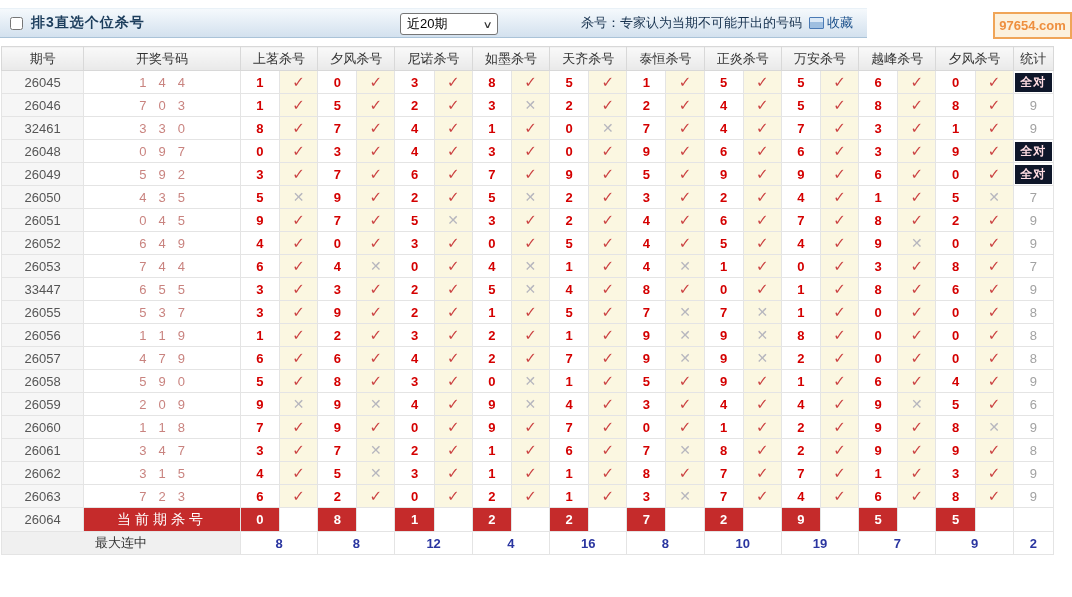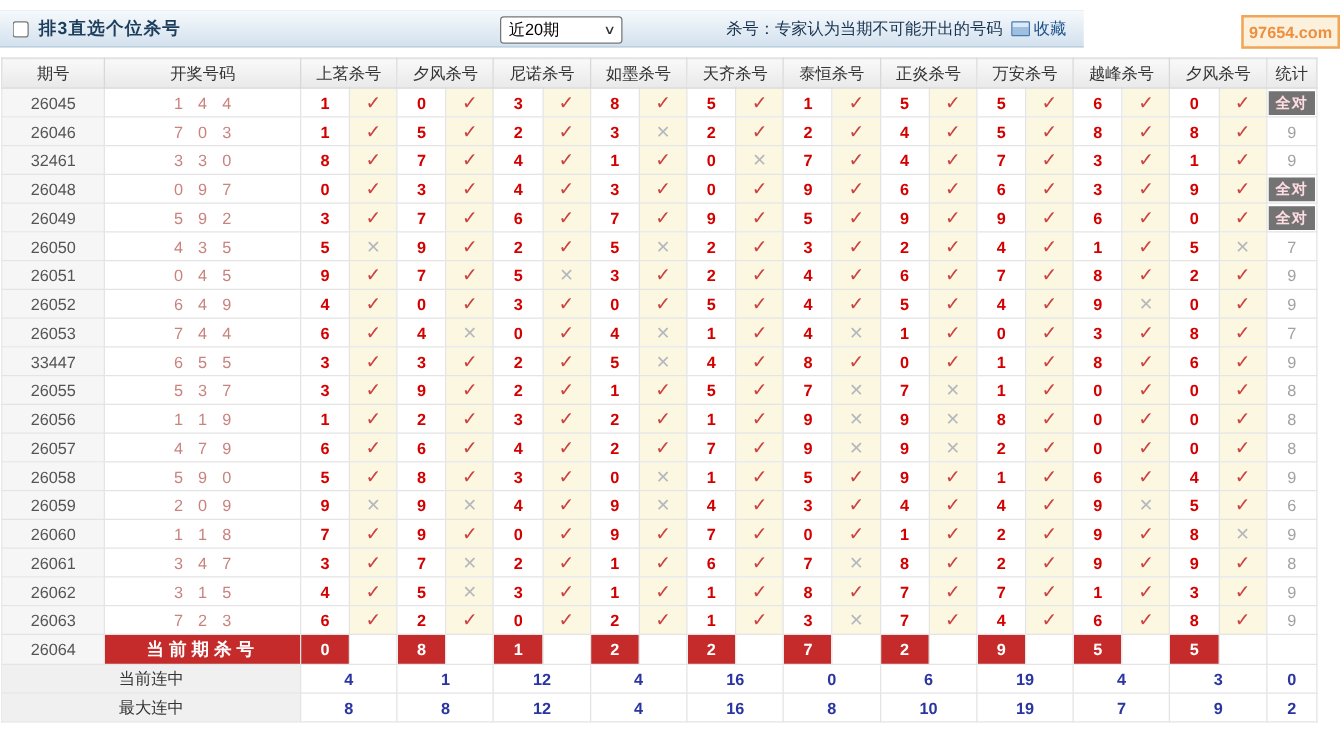--- a/index.html
+++ b/index.html
@@ -49,23 +49,23 @@
     border-color:#d8d8d8;
   }
   td.period{background:#f6f6f6;color:#555;margin-top:48px;}
   td.nums{color:#c9837f;background:#fff;}
   td.nums span{margin:0 6px;}
   td.kn{color:#d40000;font-weight:bold;background:#fff;border-left-color:#d4d4d4;}
   td.mk{background:#fbf7e1;}
   td.mk .ok{color:#cb4242;font-weight:bold;font-size:15px;}
   td.mk .no{color:#b6b6be;font-weight:bold;font-size:14px;}
   td.stat{color:#a2a2a2;background:#fff;border-left-color:#d4d4d4;}
-  .allok{display:block;margin:1px;line-height:19px;background:#737373;color:#ffdde3;font-weight:bold;font-size:12px;letter-spacing:1px;}
+  .allok{display:block;margin:1px;line-height:19px;background:#0f172a;color:#ffdde3;font-weight:bold;font-size:12px;letter-spacing:1px;}
   
-  td.cur-banner{background:#c52b2b;color:#fff;font-weight:bold;font-size:14px;letter-spacing:4px;height:23px;}
+  td.cur-banner{background:#c52b2b;color:#fff;font-weight:normal;font-size:14px;letter-spacing:4px;height:23px;}
   td.cur-kn{background:#c52b2b;color:#fff;font-weight:bold;border-left-color:#d4d4d4;height:23px;}
   td.cur-empty{background:#fff;}
   
   td.sum-label{background:#f0f0f0;color:#333;font-size:13px;}
   td.acc{color:#e60000;font-weight:bold;font-size:14px;background:#fff;border-left-color:#d4d4d4;}
   td.streak{color:#2a35a0;font-weight:bold;font-size:13px;background:#fff;border-left-color:#d4d4d4;}
 </style>
 </head>
 <body>
 
@@ -632,34 +632,20 @@
           <td class="cur-empty"></td>
           <td class="cur-kn">9</td>
           <td class="cur-empty"></td>
           <td class="cur-kn">5</td>
           <td class="cur-empty"></td>
           <td class="cur-kn">5</td>
           <td class="cur-empty"></td>
           <td class="cur-empty"></td>
         </tr>
         <tr>
-          <td class="sum-label" colspan="2">当前连中</td>
-          <td class="streak" colspan="2">4</td>
-          <td class="streak" colspan="2">1</td>
-          <td class="streak" colspan="2">12</td>
-          <td class="streak" colspan="2">4</td>
-          <td class="streak" colspan="2">16</td>
-          <td class="streak" colspan="2">0</td>
-          <td class="streak" colspan="2">6</td>
-          <td class="streak" colspan="2">19</td>
-          <td class="streak" colspan="2">4</td>
-          <td class="streak" colspan="2">3</td>
-          <td class="streak">0</td>
-        </tr>
-        <tr>
           <td class="sum-label" colspan="2">最大连中</td>
           <td class="streak" colspan="2">8</td>
           <td class="streak" colspan="2">8</td>
           <td class="streak" colspan="2">12</td>
           <td class="streak" colspan="2">4</td>
           <td class="streak" colspan="2">16</td>
           <td class="streak" colspan="2">8</td>
           <td class="streak" colspan="2">10</td>
           <td class="streak" colspan="2">19</td>
           <td class="streak" colspan="2">7</td>

